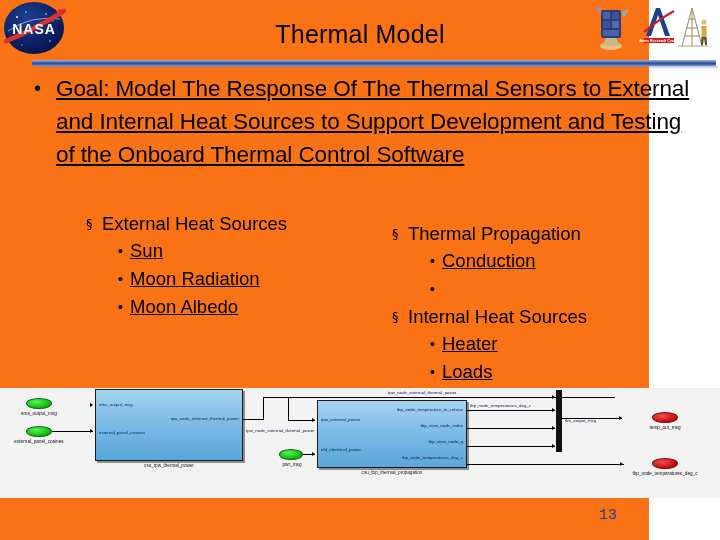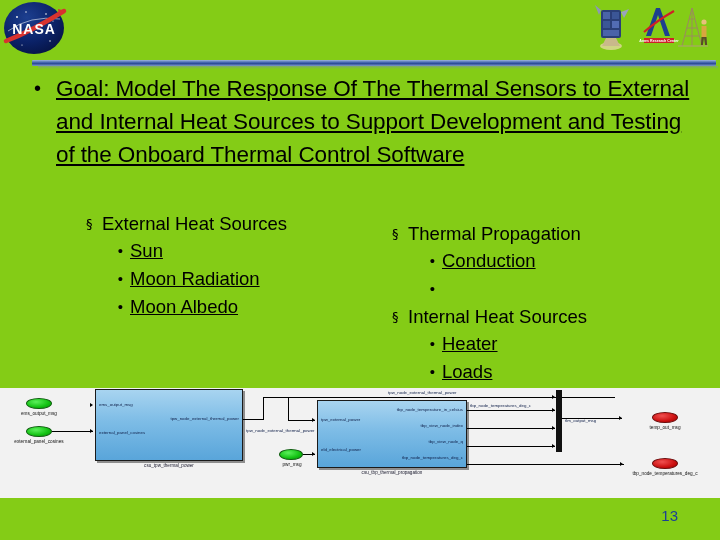--- a/index.html
+++ b/index.html
@@ -2,21 +2,21 @@
 <html><head>
 <meta charset="utf-8">
 <style>
   * { box-sizing: border-box; margin: 0; padding: 0; }
   html, body {
     width: 720px; height: 540px;
     background: #ffffff;
     font-family: "Liberation Sans", sans-serif;
     overflow: hidden;
   }
-  .slide { position: relative; width: 720px; height: 540px; background: #84cc16; }
+  .slide { position: relative; width: 649px; height: 540px; background: #f97316; }
 
   
   .header { position: absolute; left: 0; top: 0; width: 720px; height: 68px; }
   .slide-title {
     position: absolute; left: 0; top: 20px; width: 720px;
     text-align: center; font-size: 25px; color: #000;
     font-family: "Liberation Sans", sans-serif; letter-spacing: .2px;
   }
   .nasa-logo {
     position: absolute; left: 2px; top: 1px; width: 68px; height: 54px;
@@ -109,22 +109,22 @@
   .wire { position: absolute; background: #000; }
   .wire.h { height: 1px; }
   .wire.v { width: 1px; }
   .mux { position: absolute; background: #111; }
   .arrow {
     position: absolute; width: 0; height: 0;
     border-top: 2.4px solid transparent; border-bottom: 2.4px solid transparent;
     border-left: 3.6px solid #000;
   }
   .pagenum {
-    position: absolute; right: 42px; bottom: 16px;
-    font-size: 15px; color: #1c3f94; font-family: Liberation Sans, sans-serif;
+    position: absolute; right: 32px; bottom: 16px;
+    font-size: 15px; color: #1c3f94; font-family: Liberation Mono, monospace;
   }
 </style>
 </head>
 <body>
 
 <div class="slide">
 
   <div class="header">
 
     <svg class="nasa-logo" viewBox="0 0 68 54">
@@ -176,20 +176,21 @@
         <path d="M104 6 L104 44"></path>
         <path d="M90 44 L120 44" stroke="#b0a077"></path>
       </g>
       <g>
         <circle cx="116" cy="20" r="2.6" fill="#e8c07a"></circle>
         <path d="M113.5 24 h5 v11 h-5 z" fill="#d9a63f"></path>
         <path d="M113.5 35 l-.6 8 h2 l1.2 -8 z M118.5 35 l.6 8 h-2 l-1.2 -8 z" fill="#5a4a2a"></path>
       </g>
     </svg>
 
+    <div class="slide-title">Thermal Model</div>
   </div>
 
   <div class="divider-wrap">
     <div class="divider-bar"></div>
     <div class="divider-shadow"></div>
   </div>
 
   <div class="body-area">
 
     <div class="bullet-l1">

